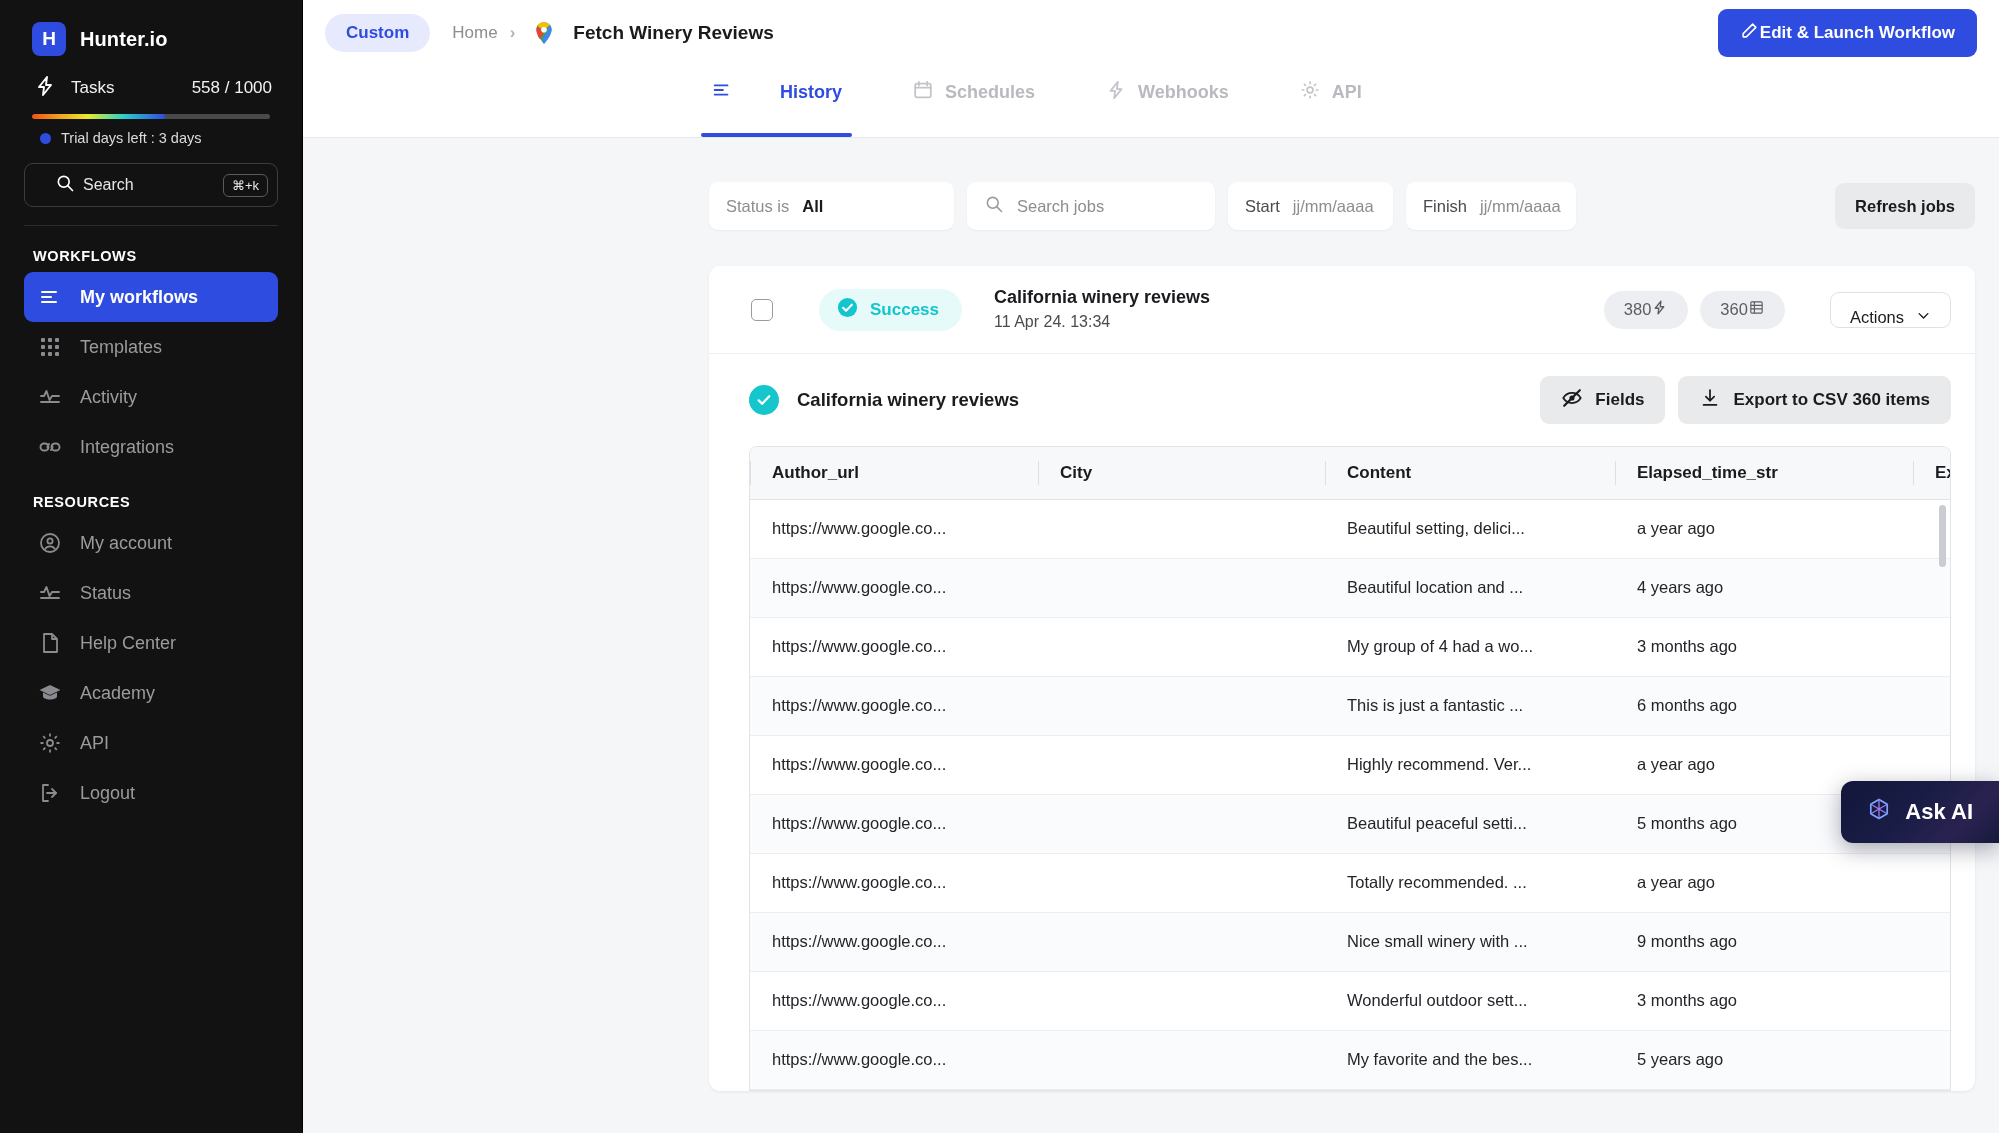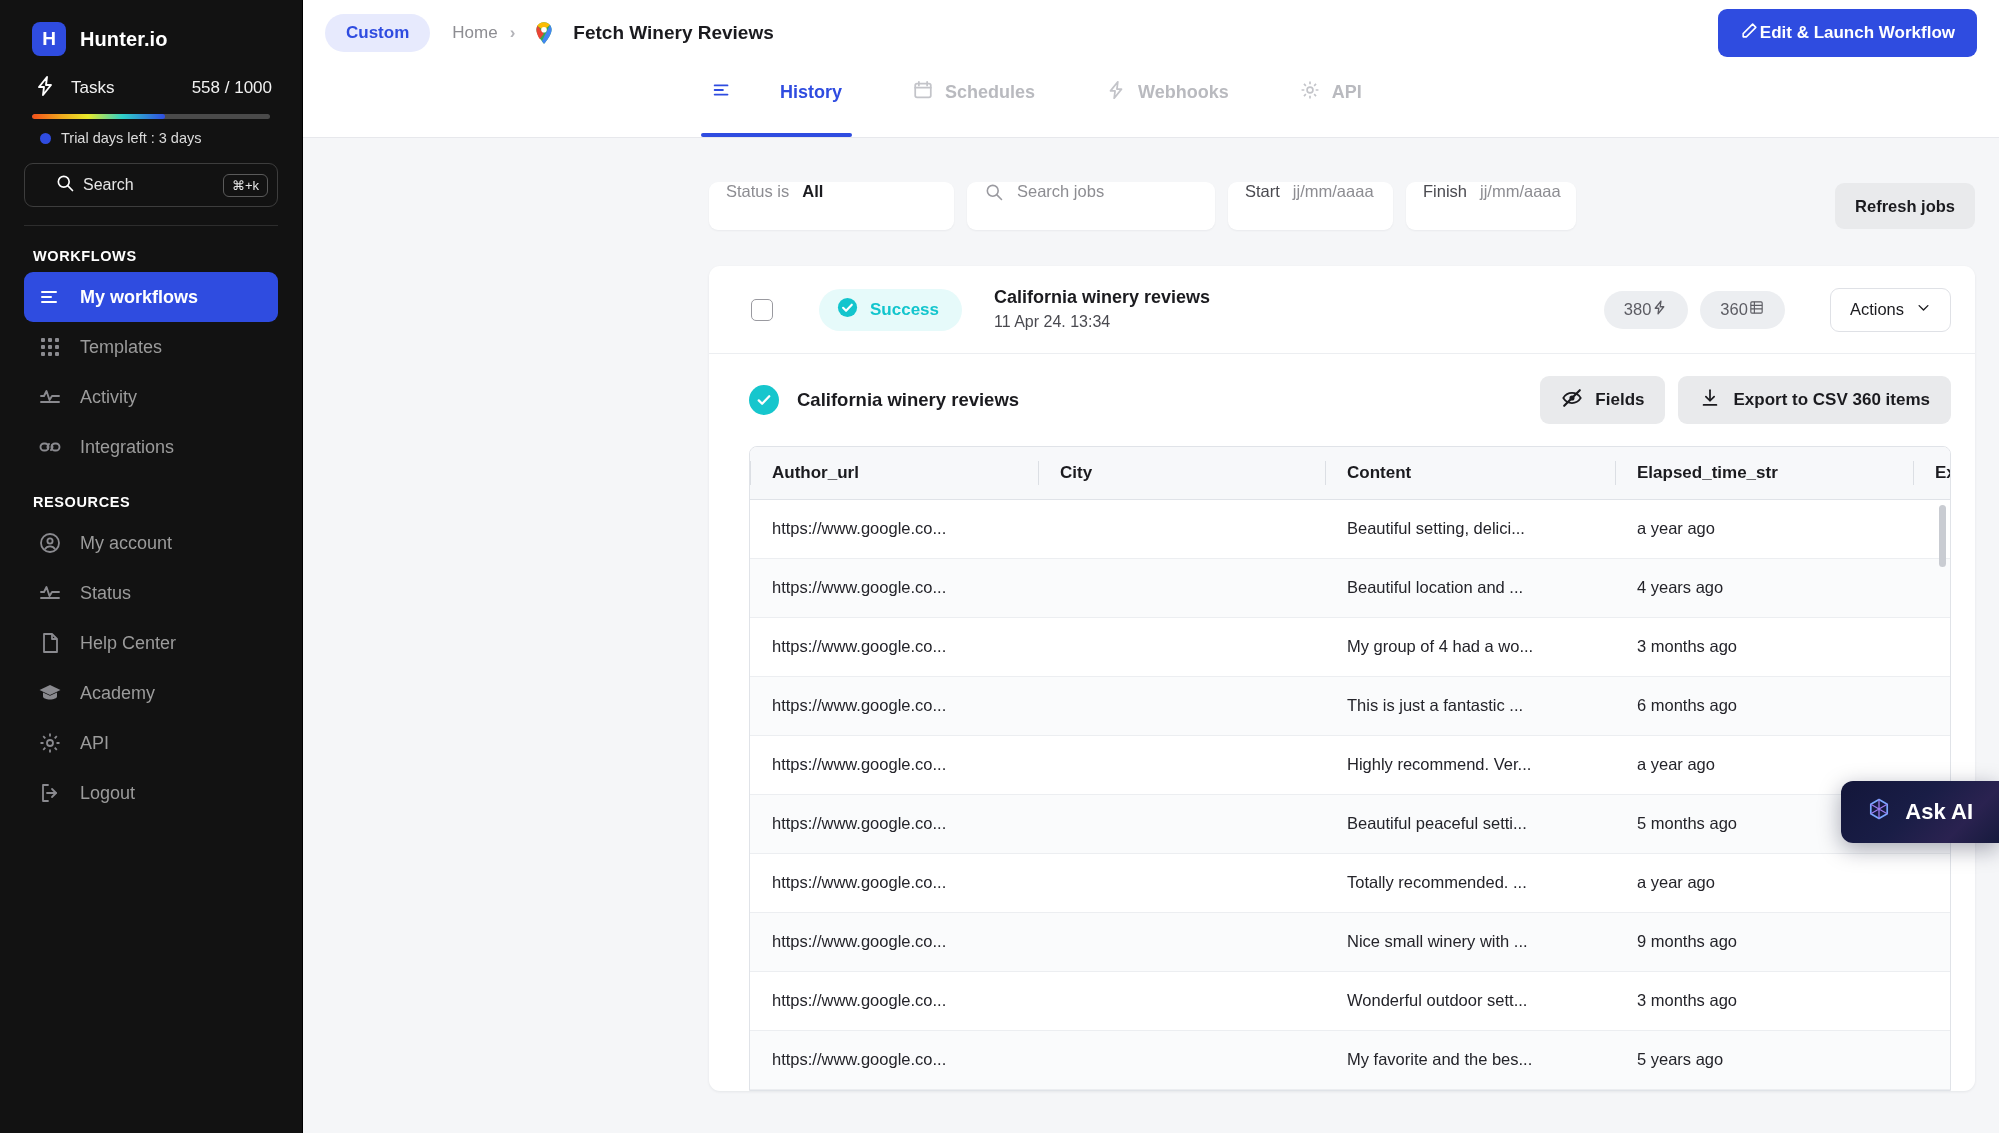--- a/index.html
+++ b/index.html
@@ -94,21 +94,21 @@
     padding: 0 4px 18px 4px; margin-right: 62px; color:#b9babf; font-size:18px; font-weight:600;
     cursor:pointer; position:relative;
   }
   .tab.active { color:#2f4ce0;gap:47px; }
   .tab.active::after { content:""; position:absolute; left:-6px; right:-6px; bottom:0; height:4px; background:#2f4ce0; border-radius:2px;}
 
   .content { flex:1; overflow:hidden; padding: 0; background:#f5f6f8;}
 
   .filters { display:flex; align-items:center; gap: 13px; padding: 44px 0 0 406px; }
   .fld {
-    background:#fff; border-radius:9px; height:48px; display:flex; 
+    background:#fff; border-radius:9px; height:48px; display:flex; align-items:center;
     padding: 0 17px; gap:13px; box-shadow: 0 1px 2px rgba(16,24,40,.05);
   }
   .fld .mut { color:#8d8d92; font-size:16.5px; }
   .fld .val { color:#1b1b1f; font-size:16.5px; font-weight:600; }
   .fld.w-status { width: 245px; }
   .fld.w-search { width: 248px; }
   .fld.w-start  { width: 165px; }
   .fld.w-finish { width: 170px; }
   .btn-refresh {
     margin-left:auto; margin-right: 24px; background:#e9eaec; color:#1b1b1f;
@@ -131,21 +131,21 @@
   .job-name { color:#1b1b1f; font-size:18px; font-weight:700; line-height: 1.35;}
   .job-date { color:#4a4a50; font-size:16px; line-height:1.5;}
   .pill {
     background:#eceef1; color:#5c5c63; border-radius:22px; height:38px;
     display:flex; align-items:center; gap:0; padding: 0 20px; font-size:16.5px;
   }
   .pill.first { margin-left: auto; }
   .pill.second { margin-left: 12px; }
   .btn-actions {
     margin-left: 45px; border:1px solid #dfe1e6; background:#fff; border-radius:9px;
-    height:44px; padding: 0 19px; display:flex; align-items:center; gap:12px;
+    height:36px; padding: 0 19px; display:flex; align-items:flex-end; gap:12px;
     font-size:16.5px; color:#1b1b1f; cursor:pointer;
   }
 
   .res-head { height: 92px; display:flex; align-items:center; padding: 0 24px 0 40px; }
   .check-circle { width:30px; height:30px; border-radius:50%; background:#16c6cd; display:flex;align-items:center;justify-content:center; flex:0 0 30px;}
   .res-title { color:#1b1b1f; font-size:18.5px; font-weight:600; margin-left:18px;}
   .btn-grey {
     background:#e9eaec; border:none; border-radius:9px; height:48px;
     display:flex; align-items:center; gap:12px; padding: 0 21px;
     font-size:17px; font-weight:600; color:#1b1b1f; cursor:pointer;

